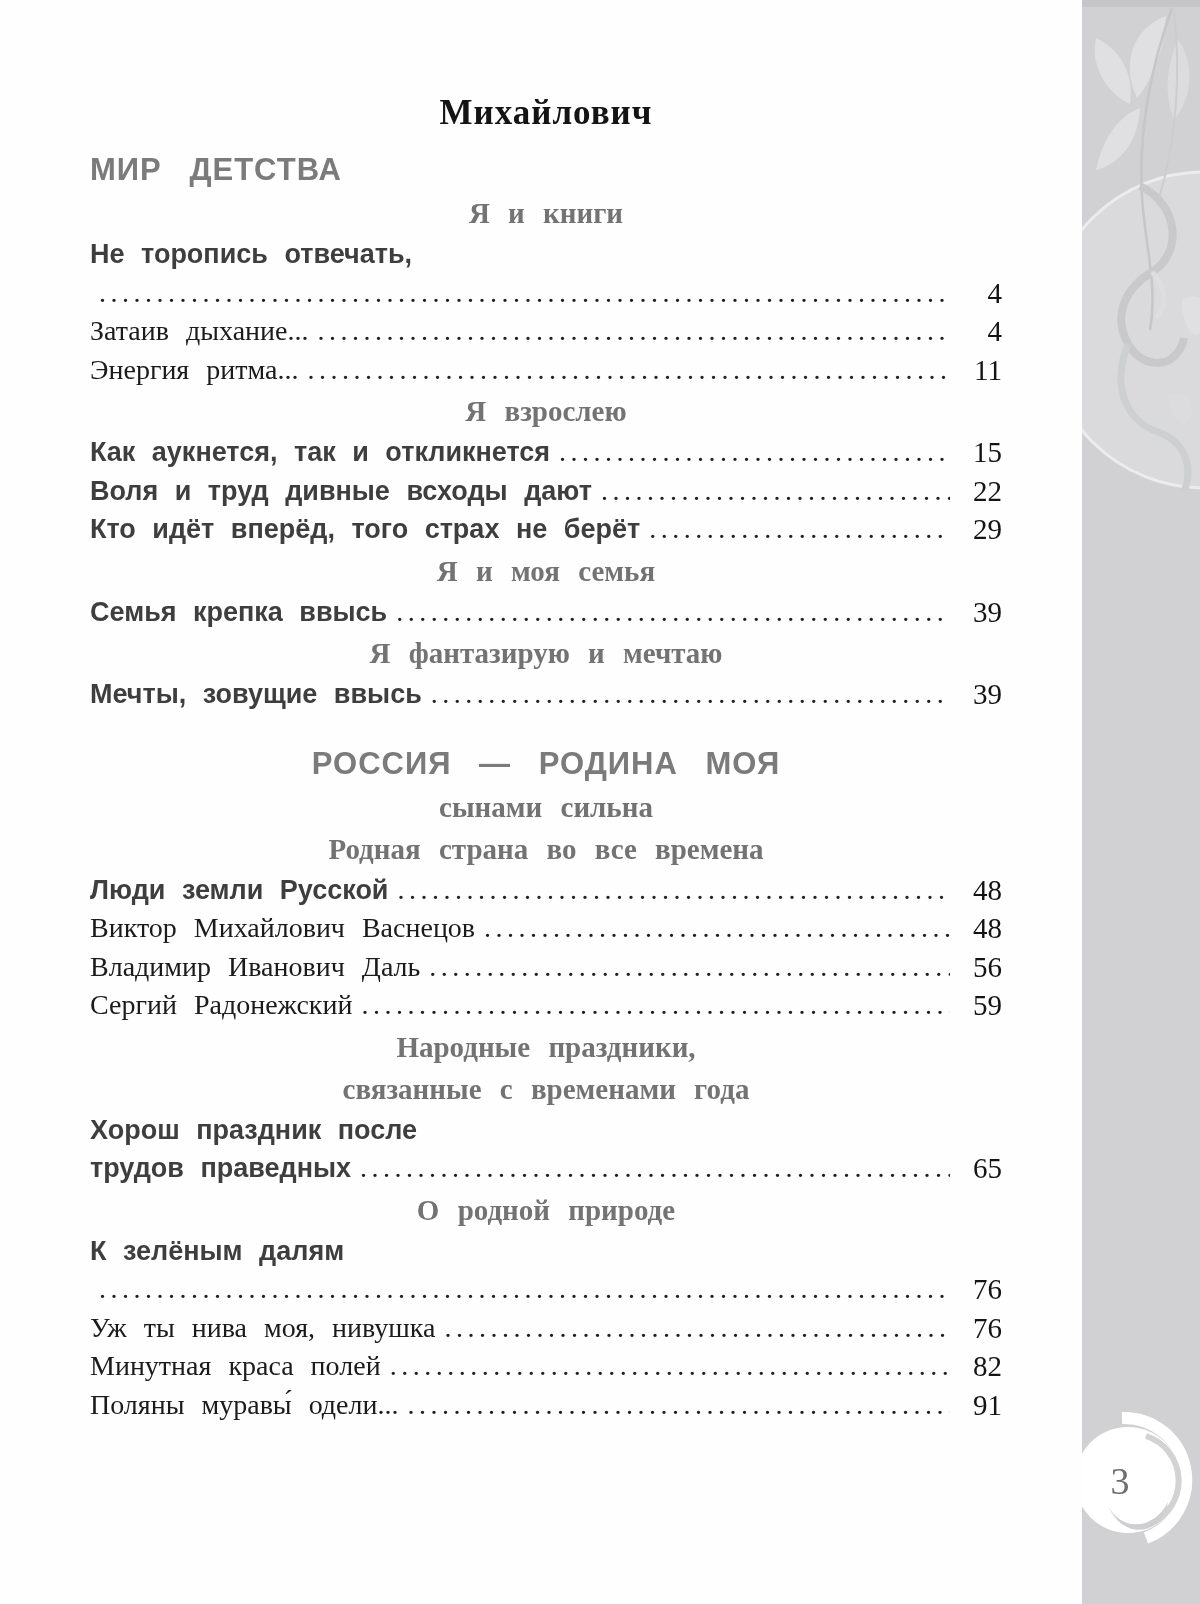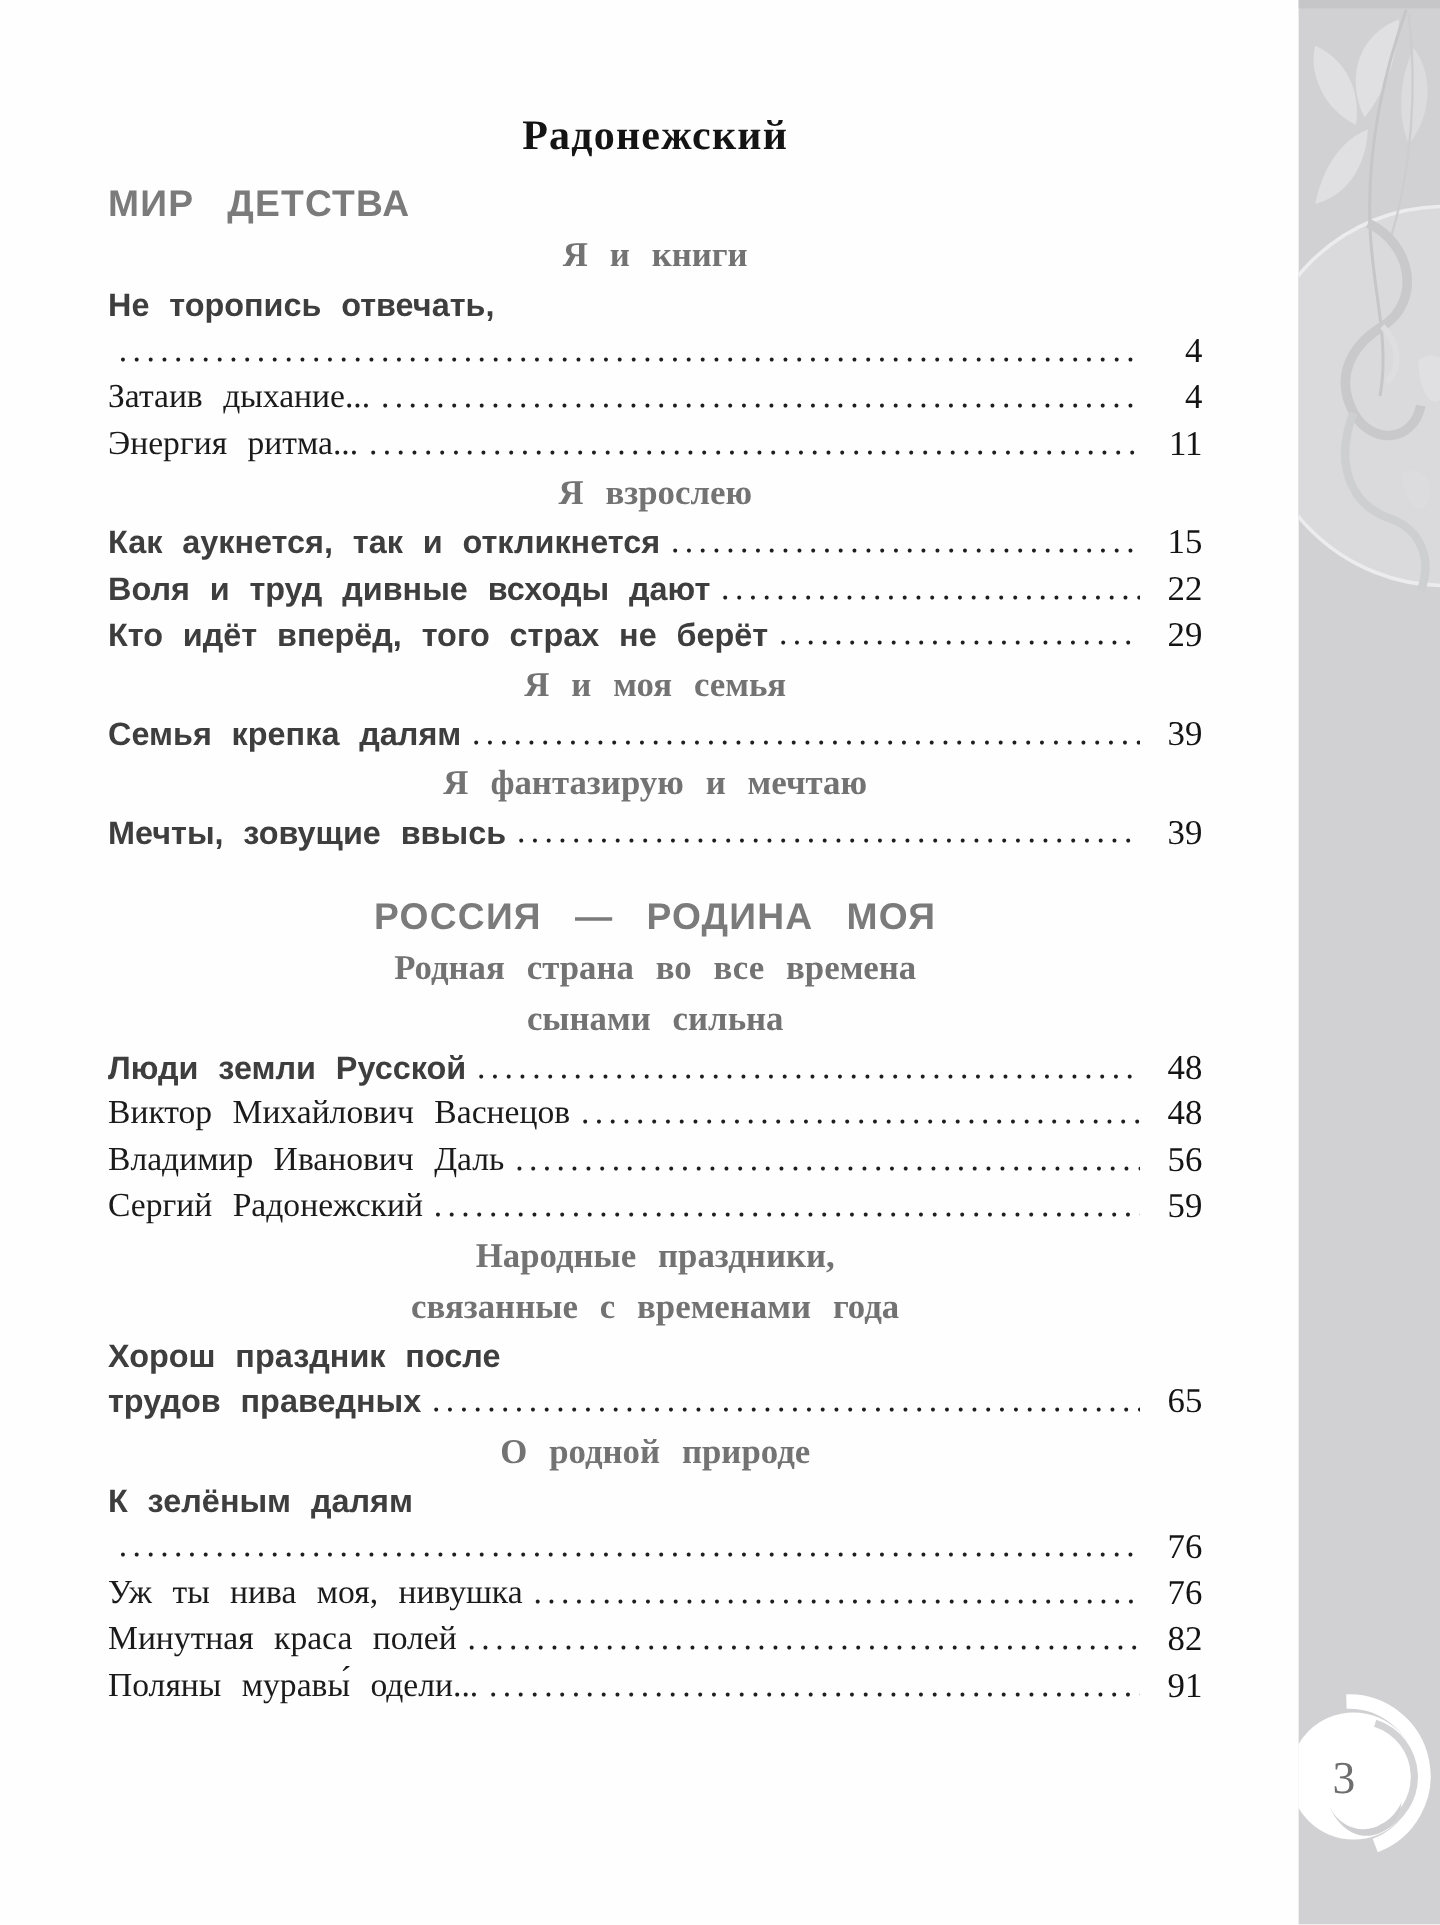--- a/index.html
+++ b/index.html
@@ -75,21 +75,21 @@
     <g>
       <circle cx="46" cy="1480" r="53" fill="#ffffff"></circle>
       <path d="M40,1418 a62,62 0 0 1 24,120" stroke="#ffffff" stroke-width="12" fill="none"></path>
       <path d="M64,1436 a47,47 0 0 1 4,88" stroke="#d3d3d5" stroke-width="6" fill="none"></path>
       <path d="M26,1506 C40,1532 72,1530 86,1502 C82,1532 44,1544 26,1506 Z" fill="#cfcfd1"></path>
       <text class="orn-pagenum" x="38" y="1494" text-anchor="middle">3</text>
     </g>
   </svg>
 
   <div class="content">
-    <div class="doc-title">Радонежский</div>
+    <div class="doc-title">Михайлович</div>
     <div id="toc-list">
         <div class="section-heading">МИР ДЕТСТВА</div>
         <div class="subsection-line">Я и книги</div>
         <div class="entry-row bold">
           <span class="entry-title">Не торопись отвечать,</span>
         </div>
         <div class="entry-row bold">
           <span class="dot-leader">................................................................................</span>
           <span class="entry-page">4</span>
         </div>
@@ -114,33 +114,33 @@
           <span class="dot-leader">................................................................................</span>
           <span class="entry-page">22</span>
         </div>
         <div class="entry-row bold">
           <span class="entry-title">Кто идёт вперёд, того страх не берёт</span>
           <span class="dot-leader">................................................................................</span>
           <span class="entry-page">29</span>
         </div>
         <div class="subsection-line">Я и моя семья</div>
         <div class="entry-row bold">
-          <span class="entry-title">Семья крепка далям</span>
+          <span class="entry-title">Семья крепка ввысь</span>
           <span class="dot-leader">................................................................................</span>
           <span class="entry-page">39</span>
         </div>
         <div class="subsection-line">Я фантазирую и мечтаю</div>
         <div class="entry-row bold">
           <span class="entry-title">Мечты, зовущие ввысь</span>
           <span class="dot-leader">................................................................................</span>
           <span class="entry-page">39</span>
         </div>
         <div class="section-heading later">РОССИЯ — РОДИНА МОЯ</div>
+        <div class="subsection-line">сынами сильна</div>
         <div class="subsection-line">Родная страна во все времена</div>
-        <div class="subsection-line">сынами сильна</div>
         <div class="entry-row bold">
           <span class="entry-title">Люди земли Русской</span>
           <span class="dot-leader">................................................................................</span>
           <span class="entry-page">48</span>
         </div>
         <div class="entry-row">
           <span class="entry-title">Виктор Михайлович Васнецов</span>
           <span class="dot-leader">................................................................................</span>
           <span class="entry-page">48</span>
         </div>

